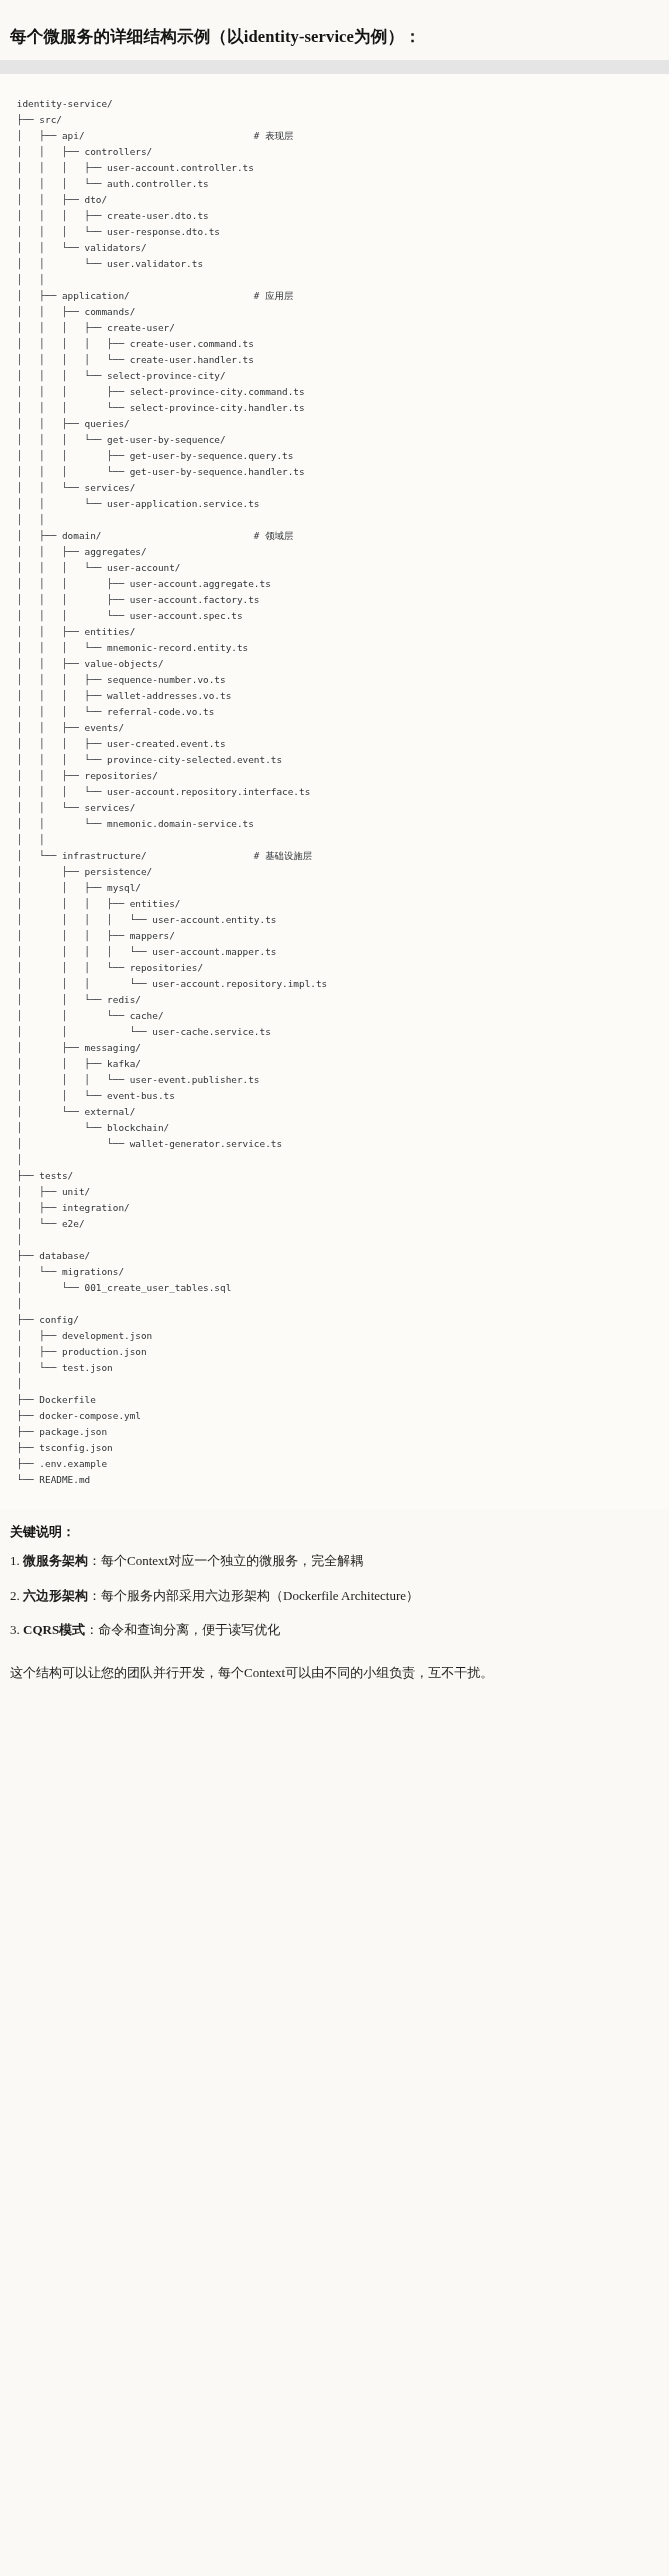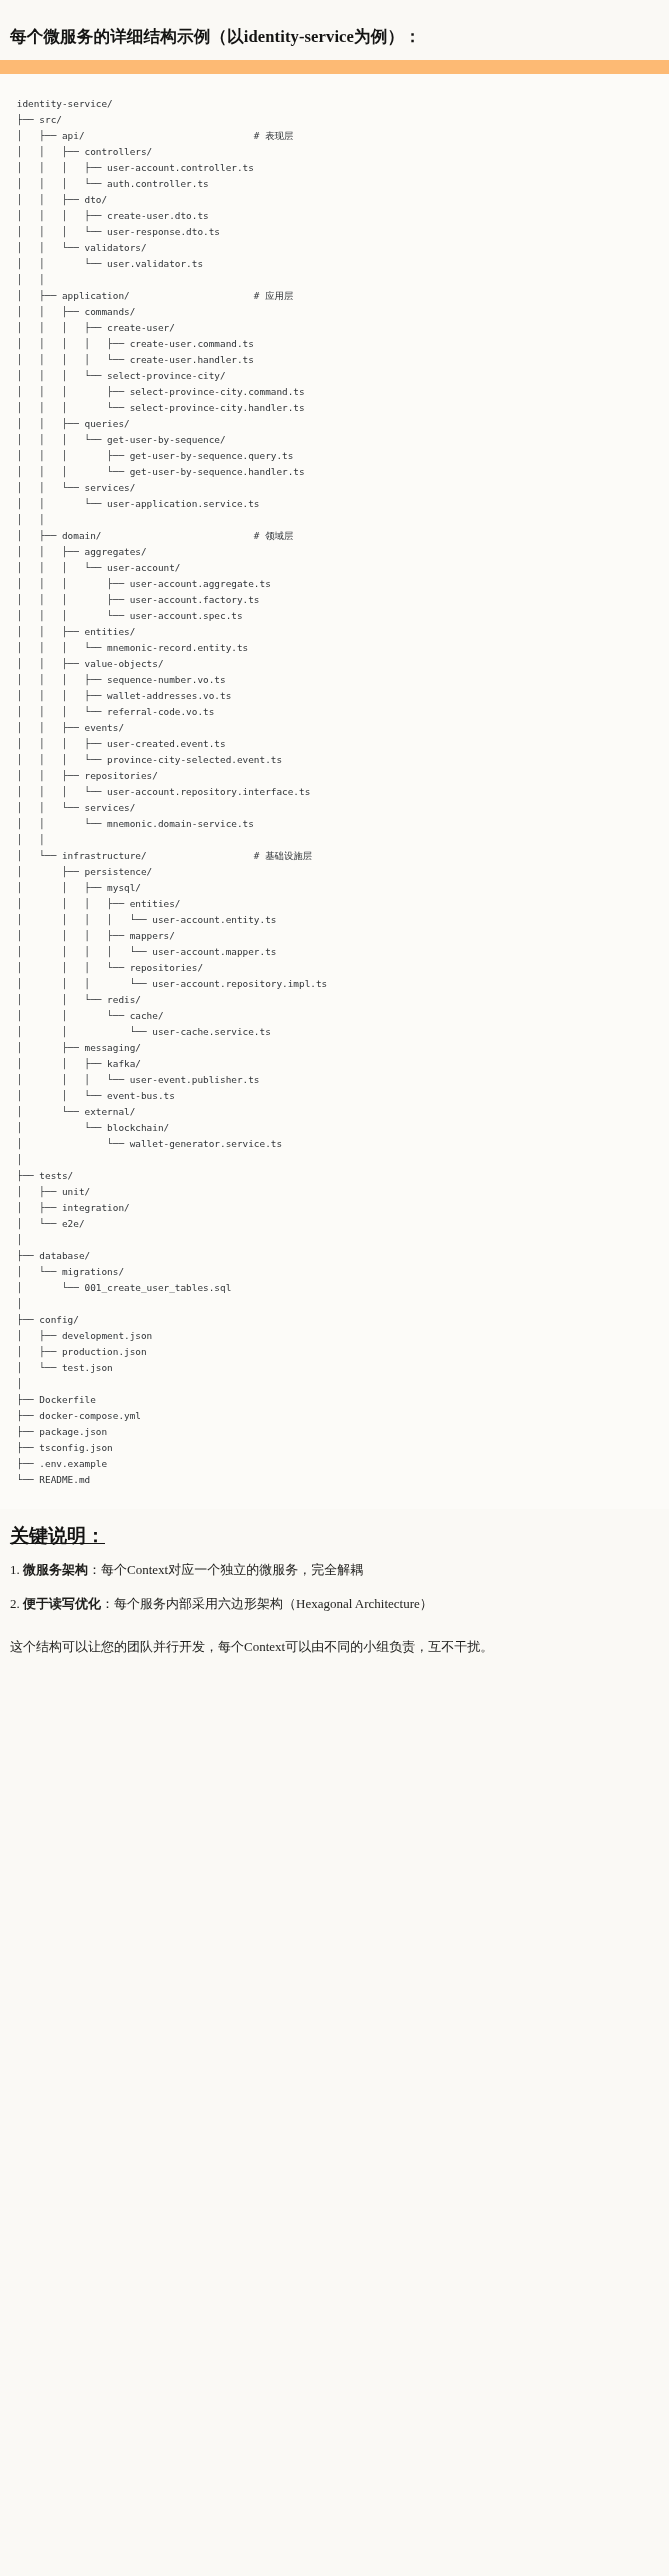--- a/index.html
+++ b/index.html
@@ -9,21 +9,21 @@
   }
   body {
     width: 669px;
     font-family: "Liberation Sans", sans-serif;
     color: #1a1a18;
     -webkit-font-smoothing: antialiased;
   }
   .page {
     width: 669px;
     box-sizing: border-box;
-    background: #fdba74;
+    background: #e5e5e5;
   }
   .heading {
     font-family: "Liberation Serif", serif;
     font-weight: bold;
     font-size: 16.6px;
     line-height: 1.35;
     letter-spacing: 0.1px;
     color: #141413;
     padding: 12.5px 10px 11.3px 10px;
     background: #faf9f5;
@@ -49,25 +49,24 @@
     tab-size: 4;
     letter-spacing: 0px;
   }
   .notes {
     padding: 2.5px 10px 16.3px 10px;
     background: #faf9f5;
   }
   .notes-title {
     font-family: "Liberation Serif", serif;
     font-weight: bold;
-    font-size: 19px;
+    font-size: 13px;
     line-height: 1.4;
     color: #141413;
     margin: 11.3px 0 10px 0;
-    text-decoration: underline;
   }
   .note-item {
     font-family: "Liberation Serif", serif;
     font-size: 13px;
     line-height: 1.5;
     color: #1d1d1b;
     margin: 0 0 15px 0;
   }
   .note-item .idx {
     font-weight: normal;
@@ -186,19 +185,20 @@
 ├── .env.example
 └── README.md</pre>
   </div>
 
   <hr class="rule">
 
   <div class="notes">
     <div class="notes-title">关键说明：</div>
     <div>
         <div class="note-item"><span class="idx">1.</span> <span class="term">微服务架构</span><span class="body">：每个Context对应一个独立的微服务，完全解耦</span></div>
-        <div class="note-item"><span class="idx">2.</span> <span class="term">便于读写优化</span><span class="body">：每个服务内部采用六边形架构（Hexagonal Architecture）</span></div>
+        <div class="note-item"><span class="idx">2.</span> <span class="term">六边形架构</span><span class="body">：每个服务内部采用六边形架构（Dockerfile Architecture）</span></div>
+        <div class="note-item"><span class="idx">3.</span> <span class="term">CQRS模式</span><span class="body">：命令和查询分离，便于读写优化</span></div>
       </div>
     <div class="closing">这个结构可以让您的团队并行开发，每个Context可以由不同的小组负责，互不干扰。</div>
   </div>
 
 </div>
 
 
 </body></html>

